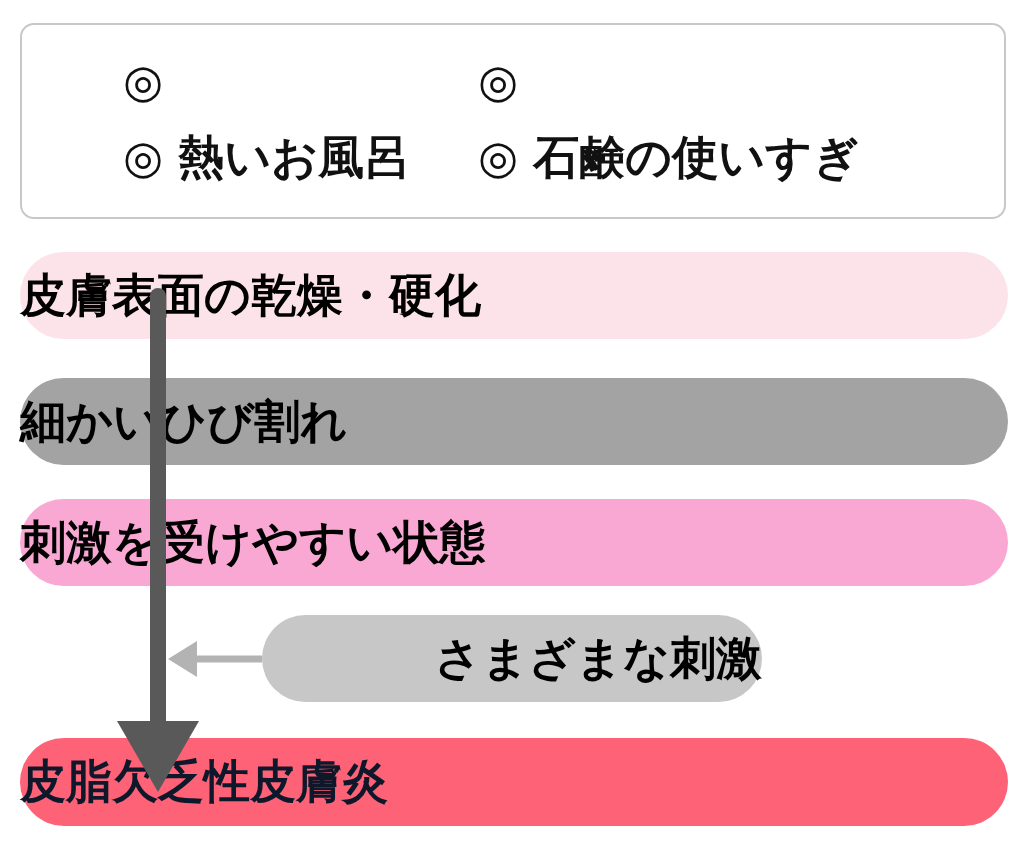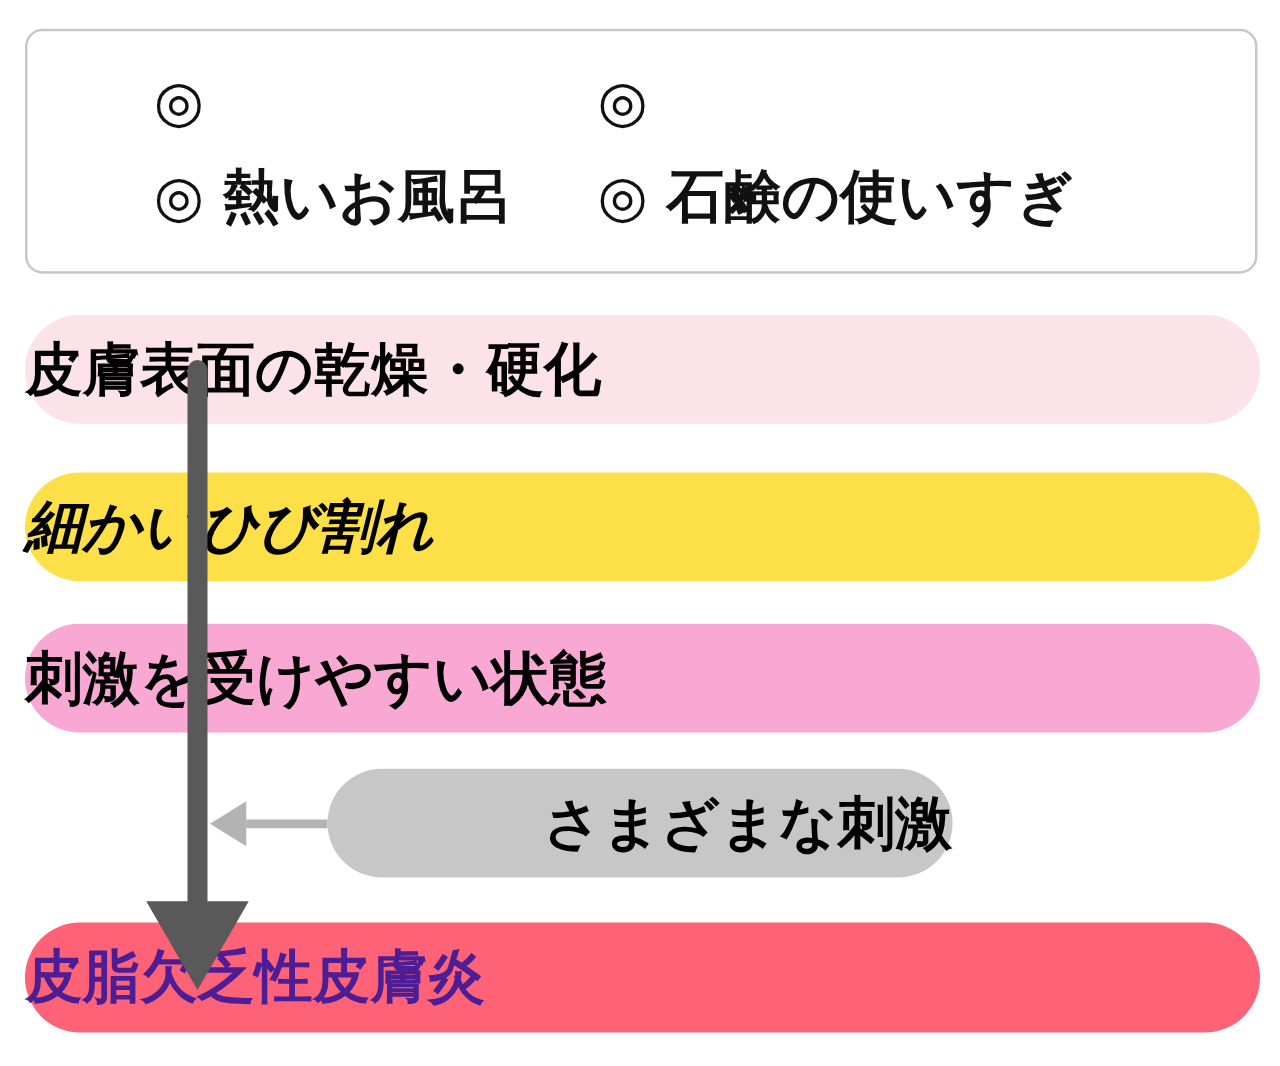--- a/index.html
+++ b/index.html
@@ -64,28 +64,28 @@
     </div>
     <div class="cause-item p3">
       <span>◎</span>
       <span>石鹸の使いすぎ</span>
     </div>
   </div>
 
   <div class="stage s0" style="background-color: rgb(252, 227, 233);">
     <span>皮膚表面の乾燥・硬化</span>
   </div>
-  <div class="stage s1" style="background-color: #fde047; font-style: italic;">
+  <div class="stage s1" style="background-color: #a3a3a3;">
     <span>細かいひび割れ</span>
   </div>
   <div class="stage s2" style="background-color: #f9a8d4;">
     <span>刺激を受けやすい状態</span>
   </div>
   <div class="stage s3" style="background-color: rgb(253, 98, 118);">
-    <span style="color: #4c1d95;">皮脂欠乏性皮膚炎</span>
+    <span style="color: #0f172a;">皮脂欠乏性皮膚炎</span>
   </div>
 
   <div class="stimulus-pill" style="background-color: rgb(199, 199, 199);">
     <span>さまざまな刺激</span>
   </div>
 
   <svg class="arrow-layer" viewBox="0 0 1024 853">
 
     <line x1="262" y1="659" x2="197" y2="659" stroke-width="7" style="stroke: rgb(179, 179, 179);"></line>
     <polygon points="168,659 197,641 197,677" style="fill: rgb(179, 179, 179);"></polygon>

